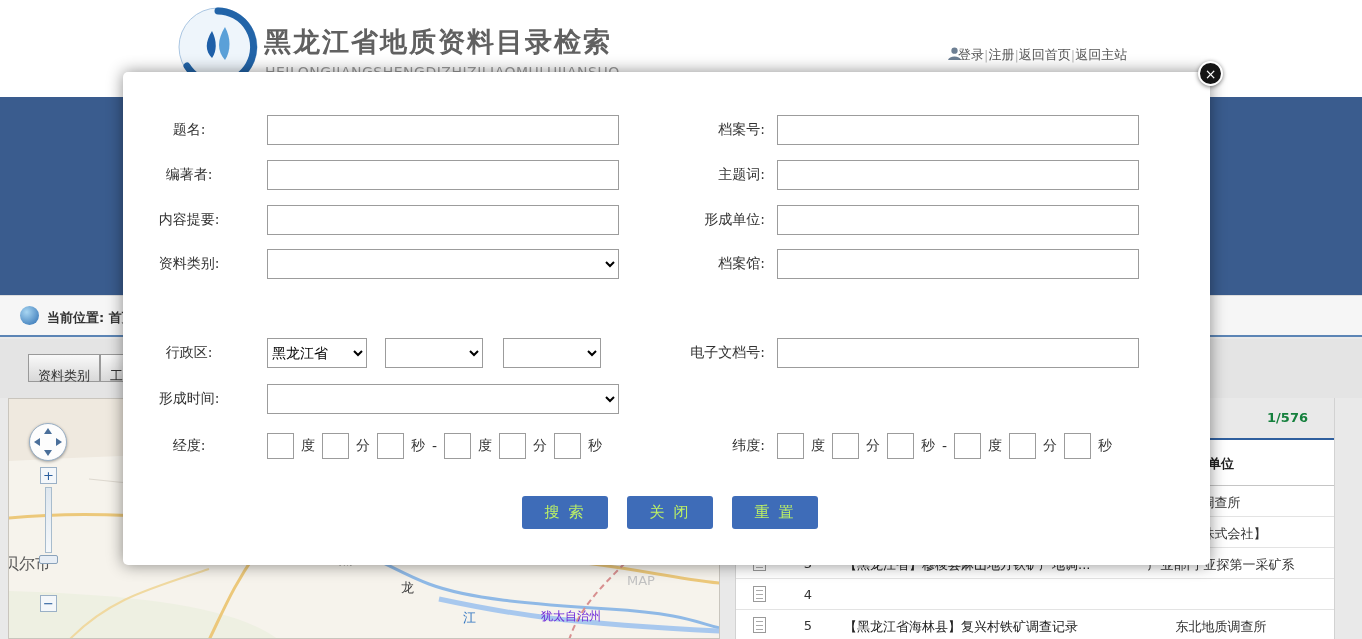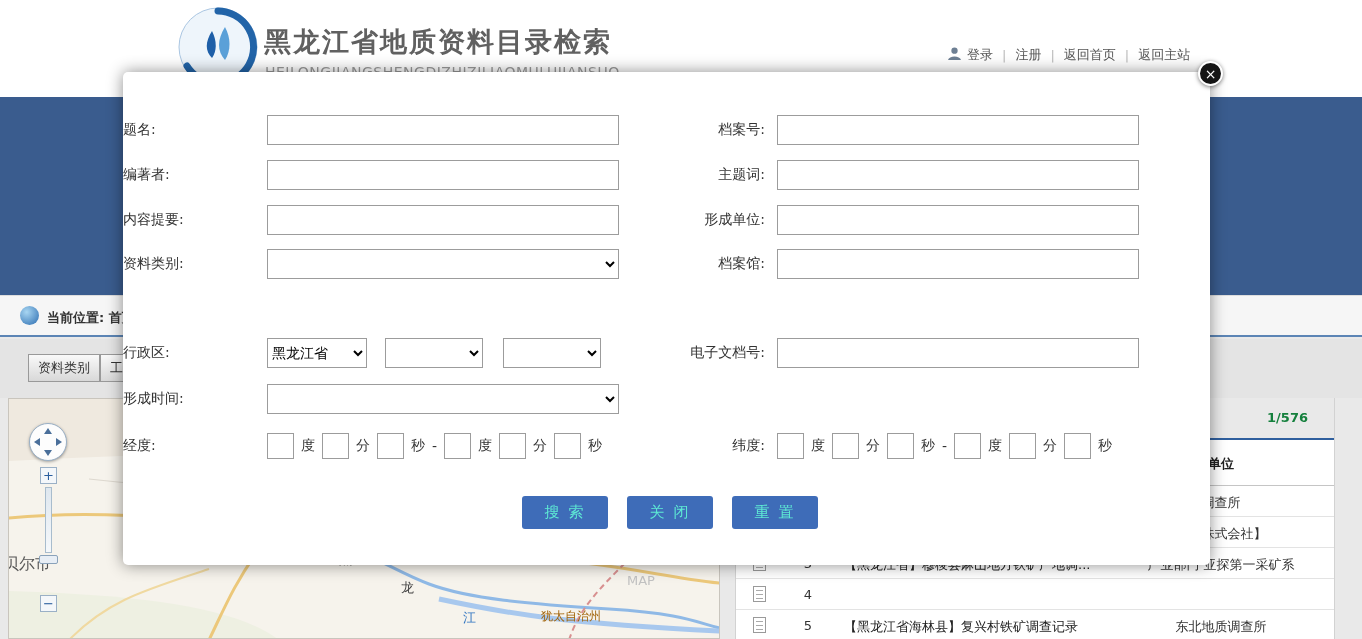--- a/index.html
+++ b/index.html
@@ -5,42 +5,42 @@
   *{margin:0;padding:0;box-sizing:border-box}
   html,body{background:#fff}
   body{font-family:"DejaVu Sans","Liberation Sans",sans-serif;}
   .page{position:relative;width:1362px;height:639px;overflow:hidden;background:#e9e9e9}
 
   
   .header{position:absolute;top:0;left:0;width:100%;height:97px;background:#fff;z-index:1}
   .logo{position:absolute;left:176px;top:5px;width:84px;height:84px}
   .site-title{position:absolute;left:264px;top:24px;font-size:27px;font-weight:bold;color:#606060;letter-spacing:2px;white-space:nowrap}
   .site-sub{position:absolute;left:265px;top:64px;font-size:14px;color:#9a9a9a;letter-spacing:.5px;white-space:nowrap}
-  .topnav{position:absolute;left:948px;top:46px;font-size:13px;color:#555;display:flex;align-items:center;gap:9px;white-space:nowrap}
+  .topnav{position:absolute;left:948px;top:46px;font-size:13px;color:#555;display:flex;align-items:center;white-space:nowrap}
   .topnav a{color:#555;text-decoration:none;cursor:pointer}
   .sep{color:#bbb}
   .user-icon{display:inline-block;margin-right:-3px}
 
   
   .banner{position:absolute;top:97px;left:0;width:100%;height:198px;background:#3a5c8e;z-index:1}
   .bcbar{position:absolute;top:295px;left:0;width:100%;height:42px;background:#f6f6f6;border-top:1px solid #ddd;border-bottom:2px solid #5c85b5;z-index:1}
   .globe{position:absolute;left:20px;top:10px;width:19px;height:19px;border-radius:50%;background:radial-gradient(circle at 35% 32%,#a8d6f2,#2b6cb0)}
   .bc-text{position:absolute;left:47px;top:13px;font-size:13px;font-weight:bold;color:#333;white-space:nowrap}
   .tabsbar{position:absolute;top:339px;left:0;width:100%;height:59px;background:#e4e4e4;z-index:1}
-  .tabbtn{position:absolute;top:15px;height:28px;padding:4px 9px;font-size:13px;color:#333;background:linear-gradient(#f9f9f9,#d8d8d8);border:1px solid #999;cursor:pointer;font-family:inherit;white-space:nowrap}
+  .tabbtn{position:absolute;top:15px;height:28px;padding:12px 9px;font-size:13px;color:#333;background:linear-gradient(#f9f9f9,#d8d8d8);border:1px solid #999;cursor:pointer;font-family:inherit;white-space:nowrap}
   .tab1{left:28px}.tab2{left:100px}
 
   
   .map-panel{position:absolute;left:8px;top:398px;width:712px;height:241px;background:#f6f3ec;border:1px solid #c9c5bd;overflow:hidden;z-index:1;cursor:grab}
   .map-label{position:absolute;font-size:13px;color:#555;white-space:nowrap}
   .lbl-city{left:-6px;top:155px;font-size:16px}
   .lbl-hei{left:330px;top:152px;color:#444}
   .lbl-long{left:392px;top:180px;color:#444}
   .lbl-jiang{left:454px;top:210px;color:#2f74c0}
-  .lbl-oblast{left:532px;top:209px;color:#a16207;font-size:12px}
+  .lbl-oblast{left:532px;top:209px;color:#6d28d9;font-size:12px}
   .lbl-map{left:618px;top:174px;color:#c2c2c2;font-weight:normal}
   .pan{position:absolute;left:20px;top:24px;width:38px;height:38px;border-radius:50%;background:#fdfdfd;border:1px solid #9ab0c6;box-shadow:0 1px 3px rgba(0,0,0,.35);cursor:pointer}
   .arr{position:absolute;width:0;height:0;border:4px solid transparent}
   .arr-up{left:14px;top:4px;border-bottom:6px solid #4a6f9a;border-top:0}
   .arr-down{left:14px;bottom:4px;border-top:6px solid #4a6f9a;border-bottom:0}
   .arr-left{left:4px;top:14px;border-right:6px solid #4a6f9a;border-left:0}
   .arr-right{right:4px;top:14px;border-left:6px solid #4a6f9a;border-right:0}
   .zbtn{position:absolute;left:31px;width:17px;height:17px;background:#f4f7fa;border:1px solid #9ab0c6;font-size:13px;line-height:14px;text-align:center;color:#2b5f9e;cursor:pointer;font-family:inherit;padding:0}
   .zplus{top:68px}.zminus{top:196px}
   .ztrack{position:absolute;left:36px;top:88px;width:7px;height:66px;background:linear-gradient(#dfe7ef,#f5f8fb);border:1px solid #a8bccd;cursor:pointer}
@@ -58,33 +58,33 @@
   .doc-icon::before{content:"";position:absolute;left:2px;right:2px;top:3px;height:1px;background:#aaa;box-shadow:0 4px 0 #aaa,0 8px 0 #aaa}
   .rnum{position:absolute;left:50px;width:44px;text-align:center;top:8px;font-size:13px;color:#333}
   .rtitle{position:absolute;left:108px;top:8px;font-size:13px;color:#222;white-space:nowrap}
   .runit{position:absolute;left:385px;width:200px;text-align:center;top:8px;font-size:13px;color:#333;white-space:nowrap}
 
   
   .modal{position:absolute;left:123px;top:72px;width:1087px;height:493px;background:#fff;border-radius:5px;box-shadow:0 0 16px rgba(0,0,0,.45);z-index:50}
   .close-btn{position:absolute;top:-11px;right:-13px;width:25px;height:25px;border-radius:50%;background:#141414;color:#fff;border:2px solid #fff;box-shadow:0 1px 4px rgba(0,0,0,.5);font-size:14px;line-height:20px;text-align:center;cursor:pointer;padding:0;font-family:inherit}
   .frow{position:absolute;left:0;width:100%;height:30px}
   .flbl{position:absolute;top:6px;font-size:14px;color:#333;white-space:nowrap}
-  .flbl.l{left:0;width:132px;text-align:left}
+  .flbl.l{left:0;width:132px;text-align:center}
   .flbl.r{left:470px;width:172px;text-align:right}
   .txt{position:absolute;top:0;height:30px;border:1px solid #9c9c9c;background:#fff;font-size:14px;padding:0 6px;font-family:inherit}
   .txt.lf{left:144px;width:352px}
   .txt.rf{left:654px;width:362px}
   .sel{position:absolute;top:0;height:30px;border:1px solid #9c9c9c;background:#fff;font-size:14px;font-family:inherit}
   .sel.slf{left:144px;width:352px}
   .rg1{left:144px;width:100px}.rg2{left:262px;width:98px}.rg3{left:380px;width:98px}
   .mn1{left:654px;width:176px}.mn2{left:840px;width:176px}
   .dms{position:absolute;top:0;height:30px;display:flex;align-items:center;gap:7px;font-size:14px;color:#333}
   .dms.l{left:144px}.dms.r{left:654px}
   .dms input{width:27px;height:26px;border:1px solid #9c9c9c;text-align:center;font-family:inherit;font-size:13px}
-  .mbtn{position:absolute;top:0;width:86px;height:33px;background:#3e6cb8;color:#5eead4;border:none;border-radius:3px;font-size:15px;cursor:pointer;font-family:inherit;letter-spacing:2px}
+  .mbtn{position:absolute;top:0;width:86px;height:33px;background:#3e6cb8;color:#bef264;border:none;border-radius:3px;font-size:15px;cursor:pointer;font-family:inherit;letter-spacing:2px}
   .b1{left:399px}.b2{left:504px}.b3{left:609px}
 </style>
 </head>
 <body>
 
 <div class="page">
 
   <div class="header">
     <div class="logo">
       <svg width="84" height="84" viewBox="0 0 84 84">

